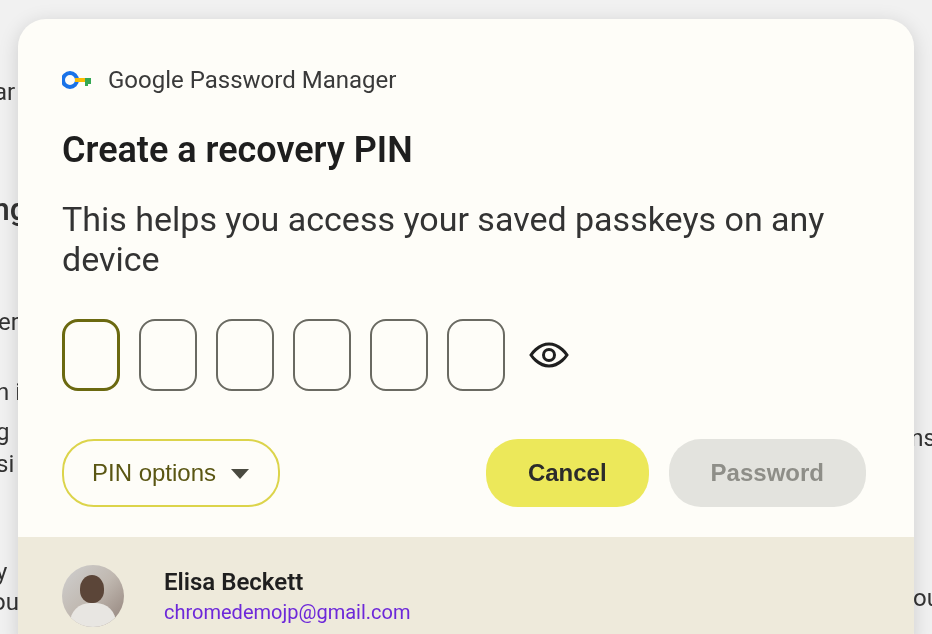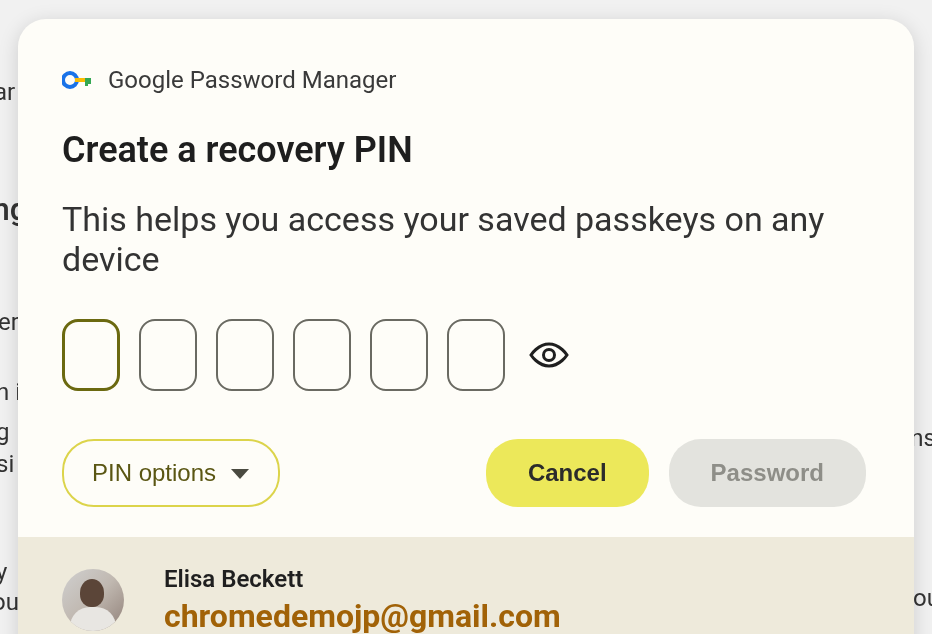--- a/index.html
+++ b/index.html
@@ -176,23 +176,22 @@
       display: flex;
       flex-direction: column;
       gap: 4px;
     }
     .user-name {
       font-size: 24px;
       font-weight: 600;
       color: #1f1f1f;
     }
     .user-email {
-      font-size: 32px;
-      color: #a16207;
-      font-weight: bold;
+      font-size: 20px;
+      color: #6d28d9;
     }
   </style>
 </head>
 <body>
 
 <div class="bg-text bg1">ar</div>
 <div class="bg-text bg2">ng</div>
 <div class="bg-text bg3">er</div>
 <div class="bg-text bg4">n i</div>
 <div class="bg-text bg5">g</div>

